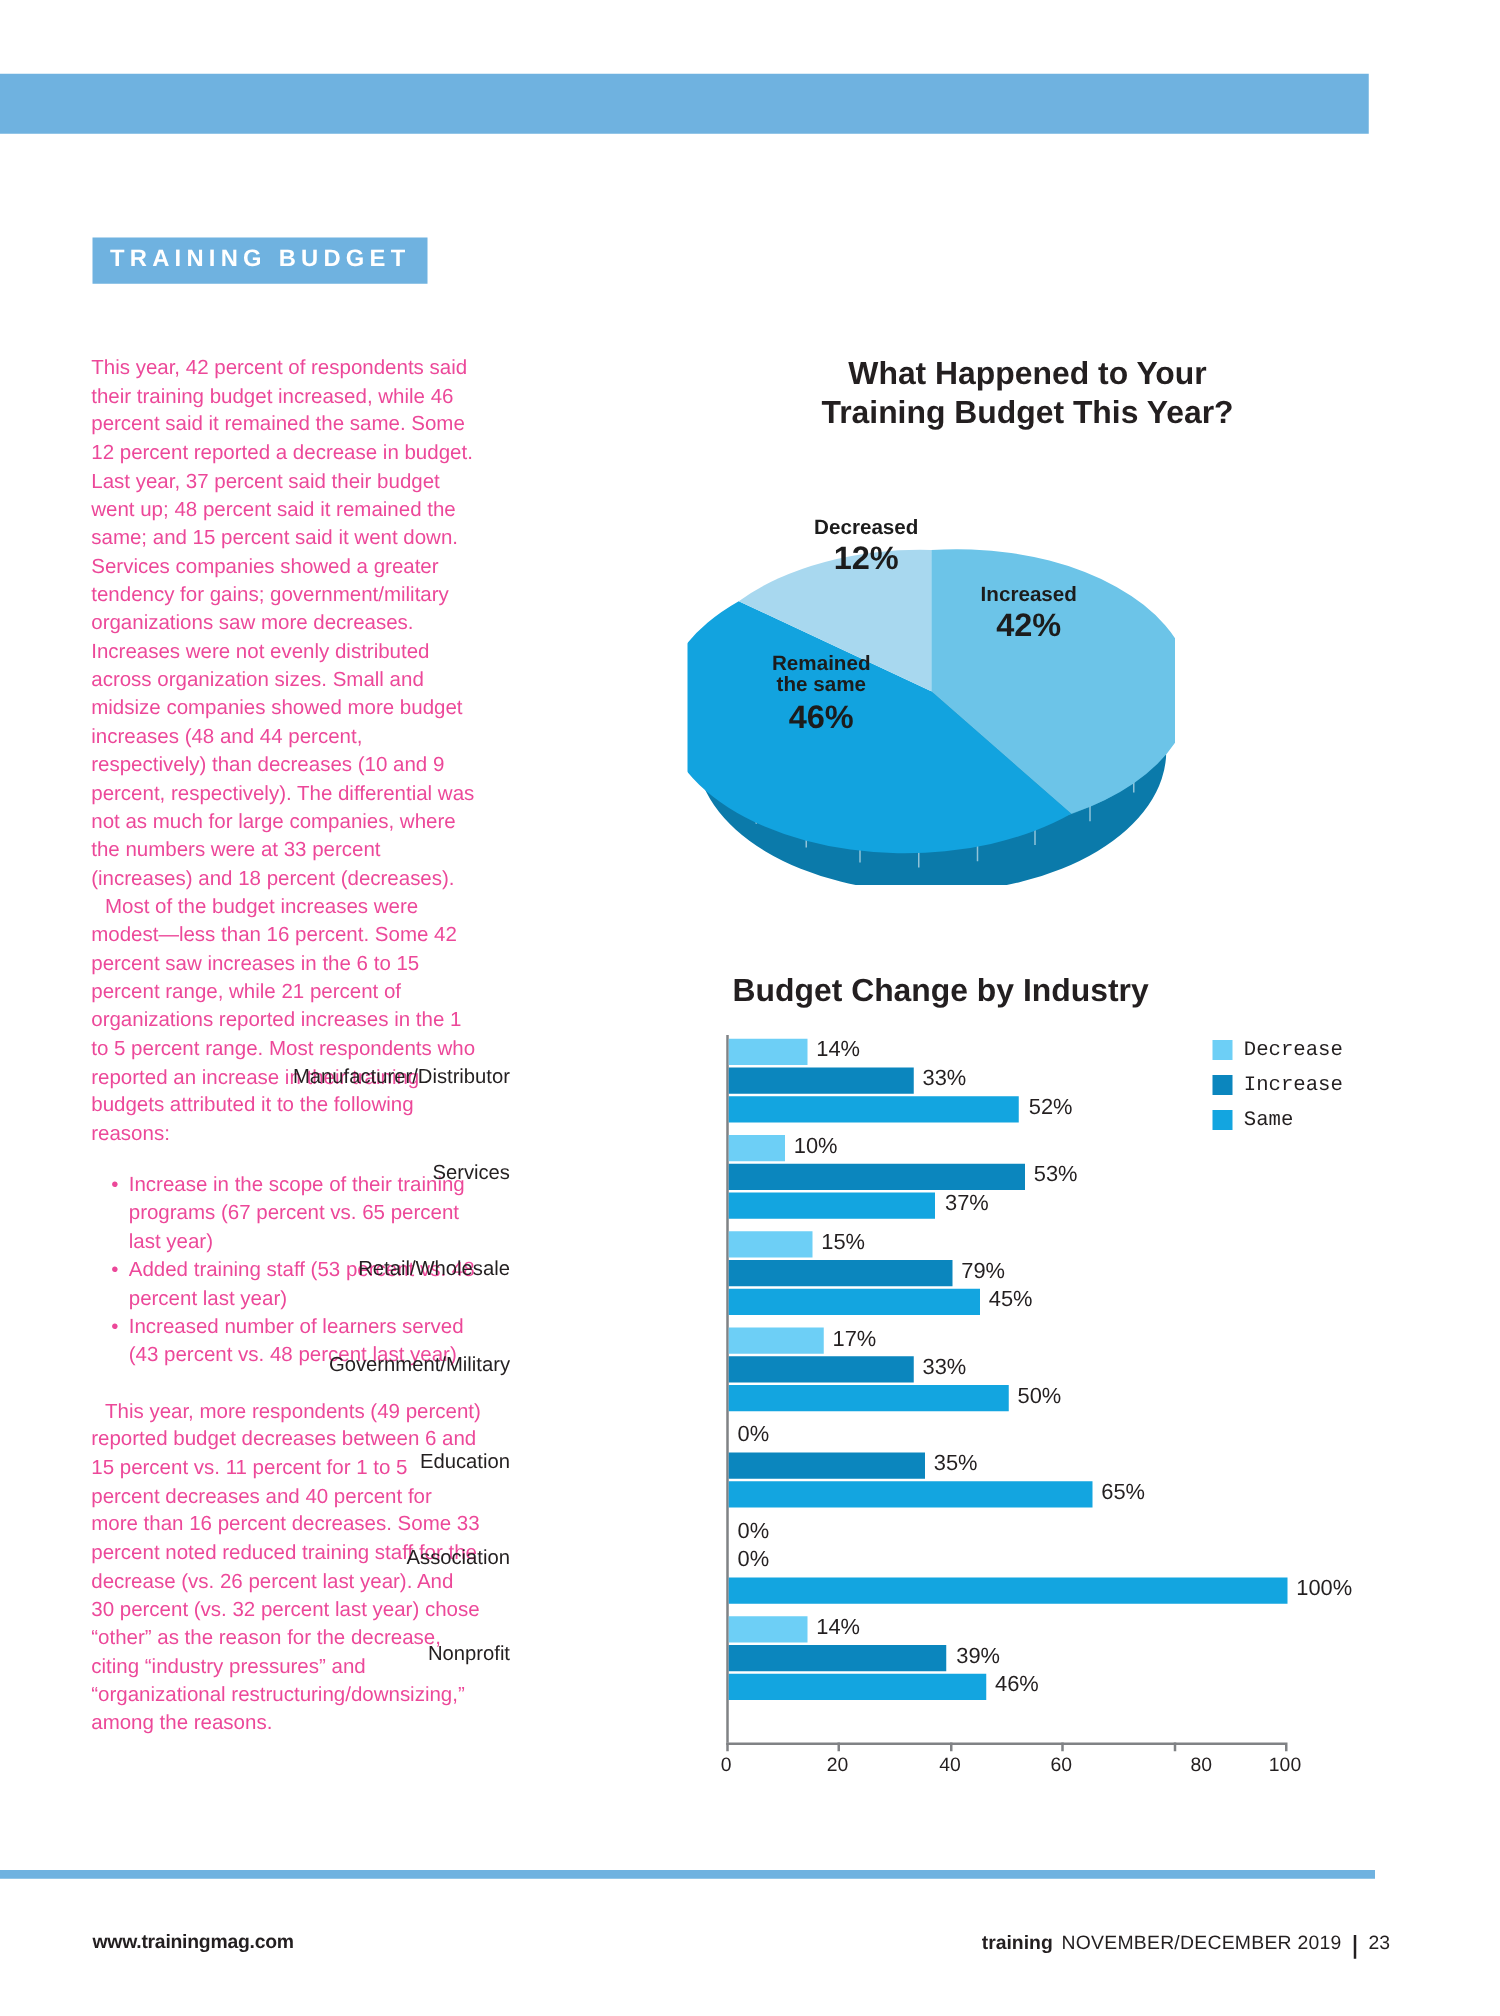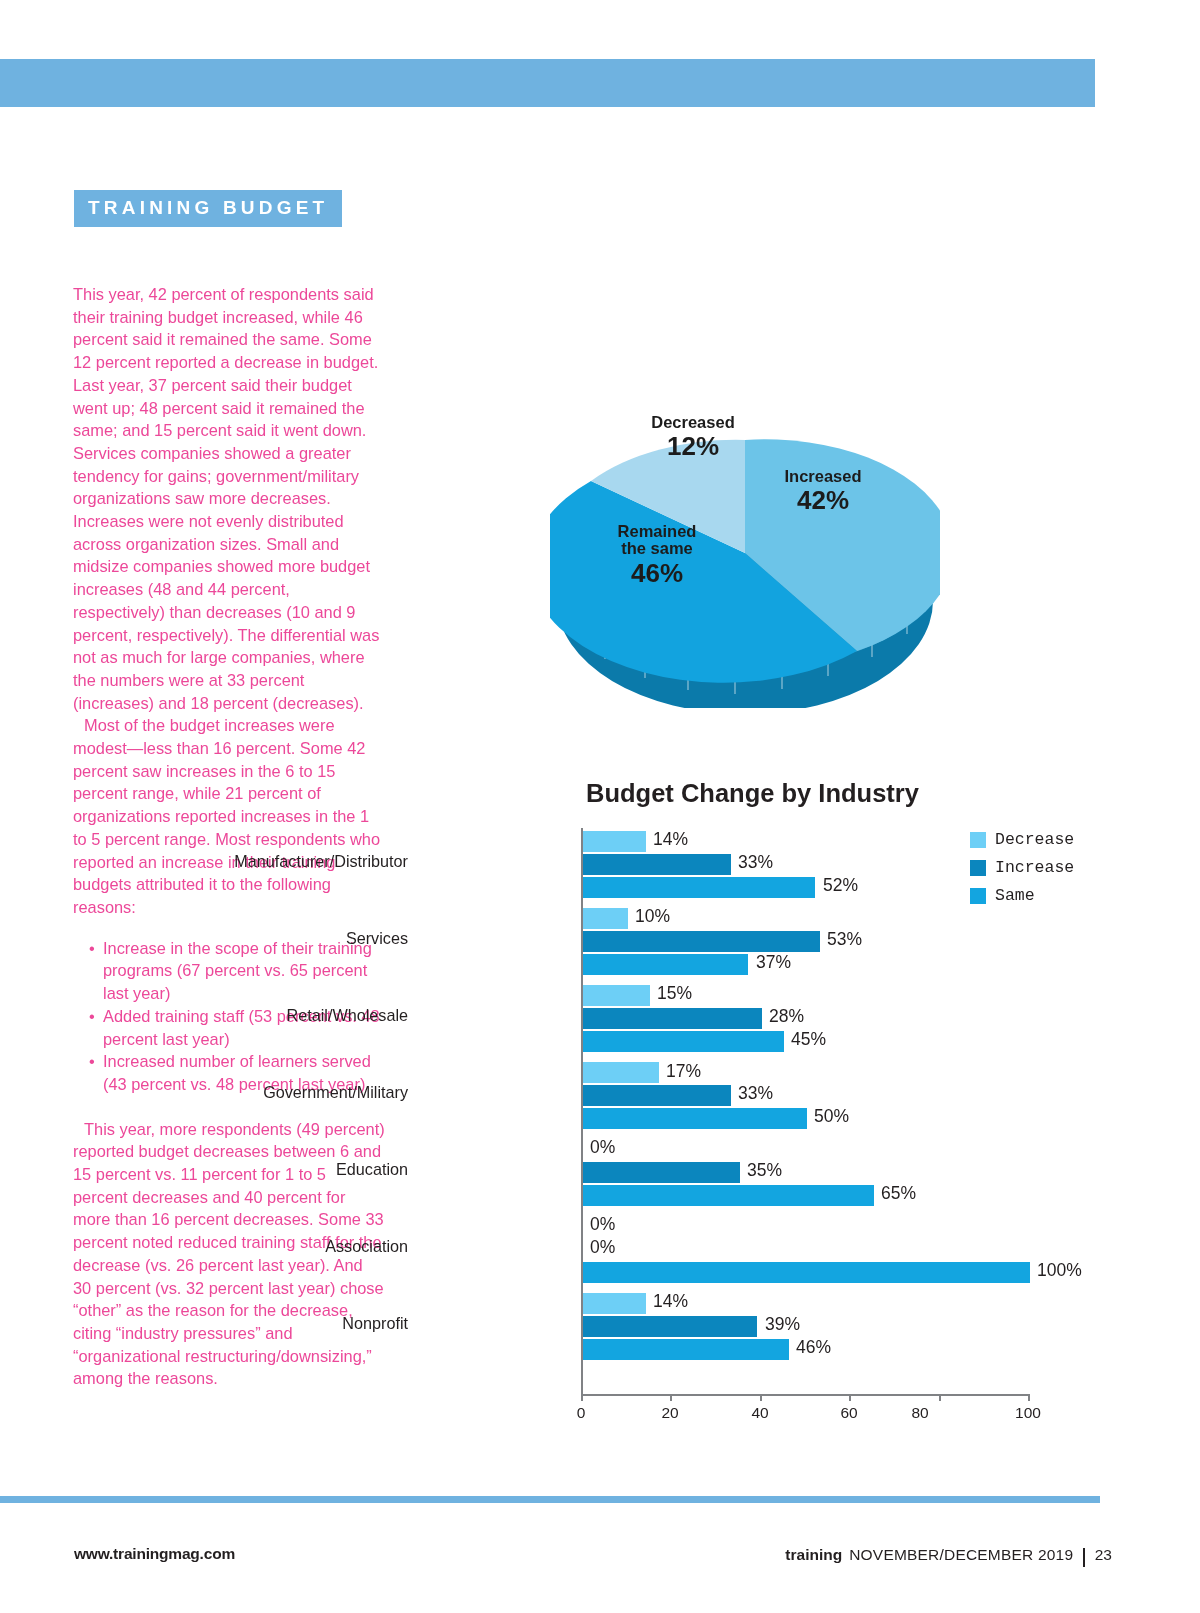--- a/index.html
+++ b/index.html
@@ -213,20 +213,24 @@
     <li>Increase in the scope of their training programs (67 percent vs. 65 percent last year)</li>
     <li>Added training staff (53 percent vs. 48 percent last year)</li>
     <li>Increased number of learners served (43 percent vs. 48 percent last year)</li>
   </ul>
   <div class="gap"></div>
   <p class="indent">This year, more respondents (49 percent) reported budget decreases between 6 and 15 percent vs. 11 percent for 1 to 5 percent decreases and 40 percent for more than 16 percent decreases. Some 33 percent noted reduced training staff for the decrease (vs. 26 percent last year). And 30 percent (vs. 32 percent last year) chose “other” as the reason for the decrease, citing “industry pressures” and “organizational restructuring/downsizing,” among the reasons.</p>
 </div>
 
 <div class="col-right">
 
+  <div class="pie-title">
+    <span>What Happened to Your</span><br>
+    <span>Training Budget This Year?</span>
+  </div>
 
   <div class="pie-wrap">
     <svg width="390" height="300" viewBox="0 0 390 300">
 
       <path d="M 7 145 A 188 113 0 0 0 383 145 L 383 193 A 188 113 0 0 1 7 193 Z" fill="#0b7aaa"></path>
       <path d="M 195 145 L 383 145 L 383 193 A 188 113 0 0 1 276 252 L 195 145 Z" fill="#3d9ec4"></path>
 
       <g stroke="#ffffff" stroke-width="1.2" opacity="0.55">
         <line x1="383" y1="150" x2="383" y2="196"></line>
         <line x1="357" y1="180" x2="357" y2="226"></line>
@@ -297,21 +301,21 @@
       <div class="bar-val" style="top:80px;  left:215px">10%</div>
       <div class="bar" style="top:105px; width:236.9px; background:#0b86be"></div>
       <div class="bar-val" style="top:103px; left:407px">53%</div>
       <div class="bar" style="top:128px; width:165.4px; background:#13a5e0"></div>
       <div class="bar-val" style="top:126px; left:336px">37%</div>
 
       <div class="cat-label" style="top:180px">Retail/Wholesale</div>
       <div class="bar" style="top:159px; width:67.1px; background:#6dcff6"></div>
       <div class="bar-val" style="top:157px; left:237px">15%</div>
       <div class="bar" style="top:182px; width:178.8px; background:#0b86be"></div>
-      <div class="bar-val" style="top:180px; left:349px">28%</div>
+      <div class="bar-val" style="top:180px; left:349px">79%</div>
       <div class="bar" style="top:205px; width:201.2px; background:#13a5e0"></div>
       <div class="bar-val" style="top:203px; left:371px">45%</div>
 
       <div class="cat-label" style="top:257px">Government/Military</div>
       <div class="bar" style="top:236px; width:76.0px; background:#6dcff6"></div>
       <div class="bar-val" style="top:235px; left:246px">17%</div>
       <div class="bar" style="top:259px; width:147.5px; background:#0b86be"></div>
       <div class="bar-val" style="top:257px; left:318px">33%</div>
       <div class="bar" style="top:282px; width:223.5px; background:#13a5e0"></div>
       <div class="bar-val" style="top:280px; left:394px">50%</div>
@@ -344,21 +348,21 @@
       <div class="tick" style="left:161px"></div>
       <div class="tick" style="left:250px"></div>
       <div class="tick" style="left:340px"></div>
       <div class="tick" style="left:429px"></div>
       <div class="tick" style="left:519px"></div>
       <div class="tick" style="left:608px"></div>
       <div class="tick-label" style="left:161px">0</div>
       <div class="tick-label" style="left:250px">20</div>
       <div class="tick-label" style="left:340px">40</div>
       <div class="tick-label" style="left:429px">60</div>
-      <div class="tick-label" style="left:500px">80</div>
+      <div class="tick-label" style="left:541px">80</div>
       <div class="tick-label" style="left:608px">100</div>
     </div>
   </div>
 </div>
 
 <div class="footer-rule"></div>
 <div class="footer-left">www.trainingmag.com</div>
 <div class="footer-right">
   <span class="footer-brand">training</span>
   <span class="footer-issue">NOVEMBER/DECEMBER 2019</span>

